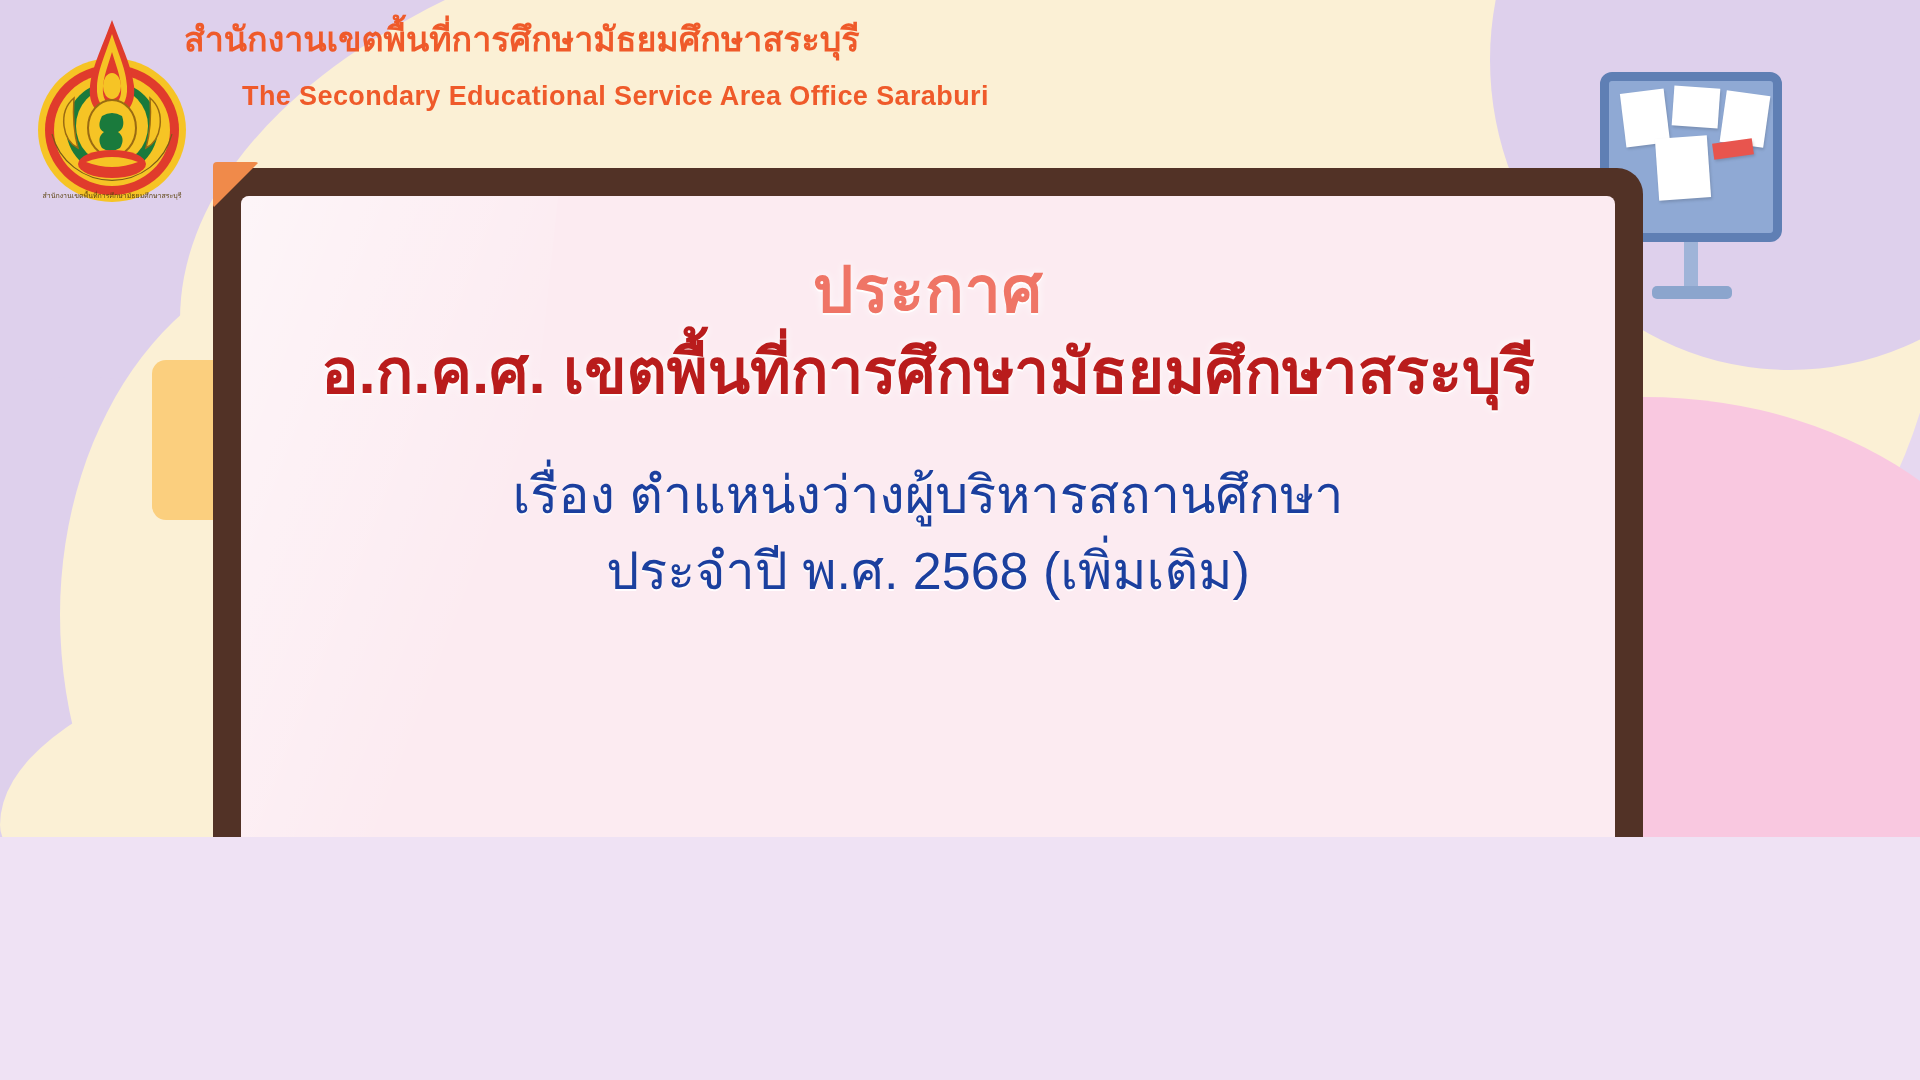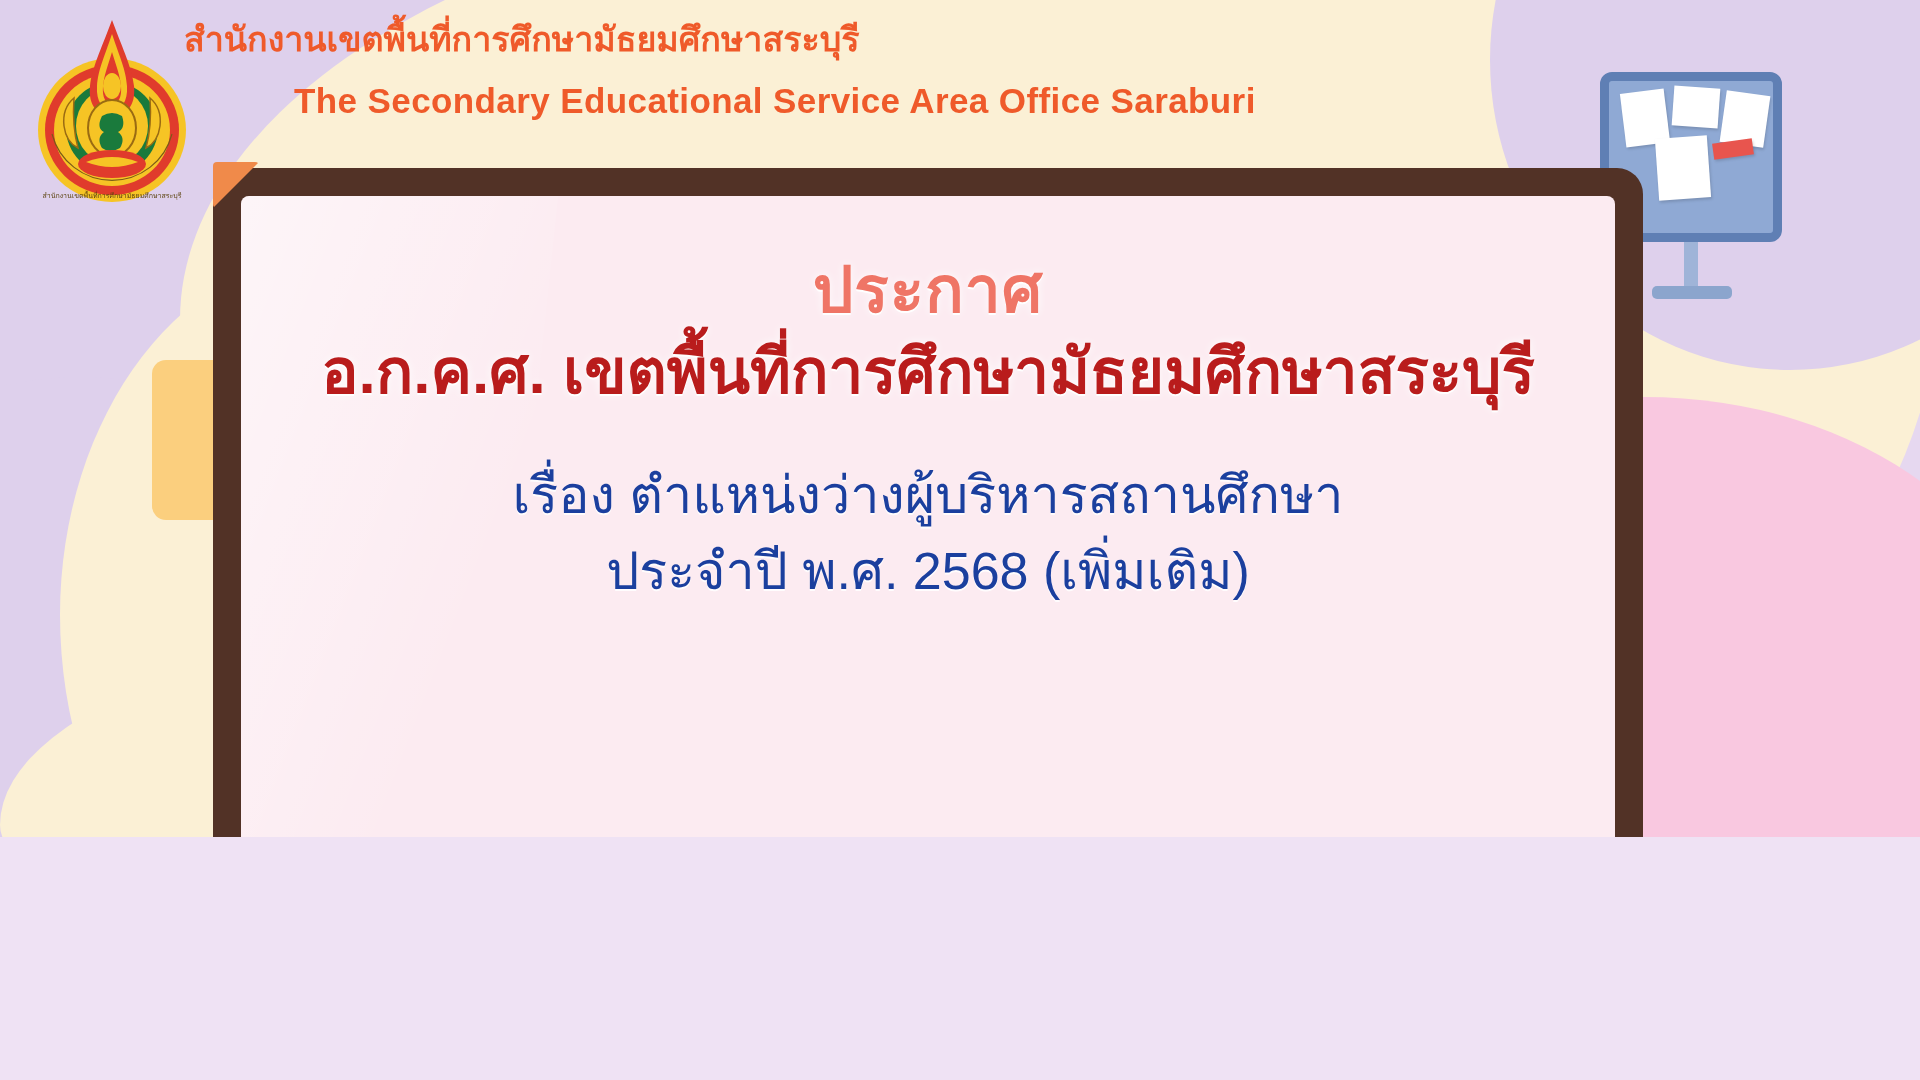--- a/index.html
+++ b/index.html
@@ -106,22 +106,22 @@
   .emblem { position:absolute; left:28px; top:12px; width:168px; height:196px; }
   .emblem svg { width:100%; height:100%; }
 
   
   .header { position:absolute; left:184px; top:18px; width:1100px; }
   .h-thai {
     font-size:34px; font-weight:bold; color:#ef5a2a; letter-spacing:0px;
     line-height:1.25;
   }
   .h-eng {
-    font-size:35px; font-weight:bold; color:#ef5a2a;
-    margin-top:20px; margin-left:110px; letter-spacing:0.4px;
+    font-size:27px; font-weight:bold; color:#ef5a2a;
+    margin-top:20px; margin-left:58px; letter-spacing:0.4px;
   }
 
   
   .bulletin { position:absolute; left:1600px; top:72px; width:190px; height:190px; }
   .bulletin-stand { position:absolute; left:84px; top:165px; width:14px; height:54px; background:#9fb4d8; border-radius:3px;}
   .bulletin-base { position:absolute; left:52px; top:214px; width:80px; height:13px; background:#8ba5cd; border-radius:5px;}
   .bulletin-box {
     position:absolute; left:0; top:0; width:182px; height:170px;
     background:#7e9dcd; border:9px solid #5f7fb4; border-radius:12px;
   }

